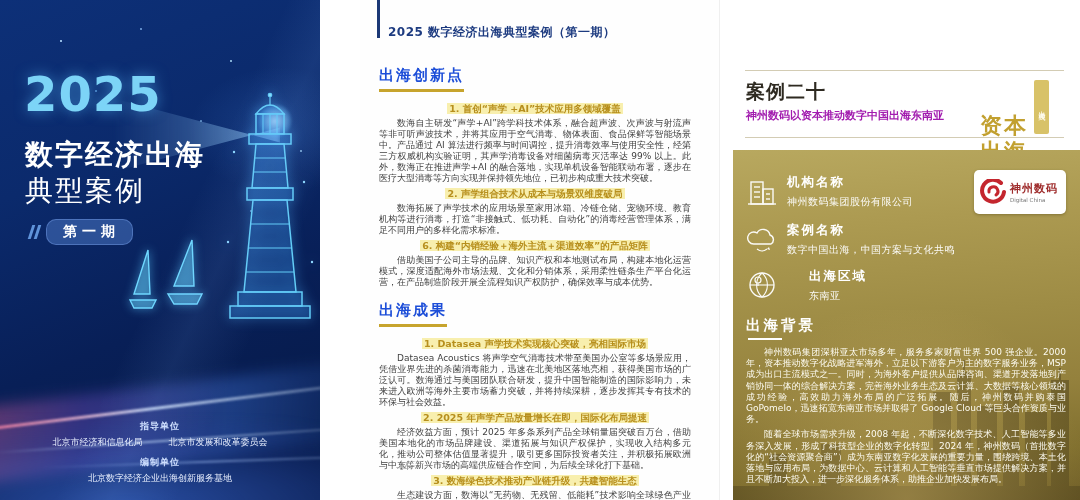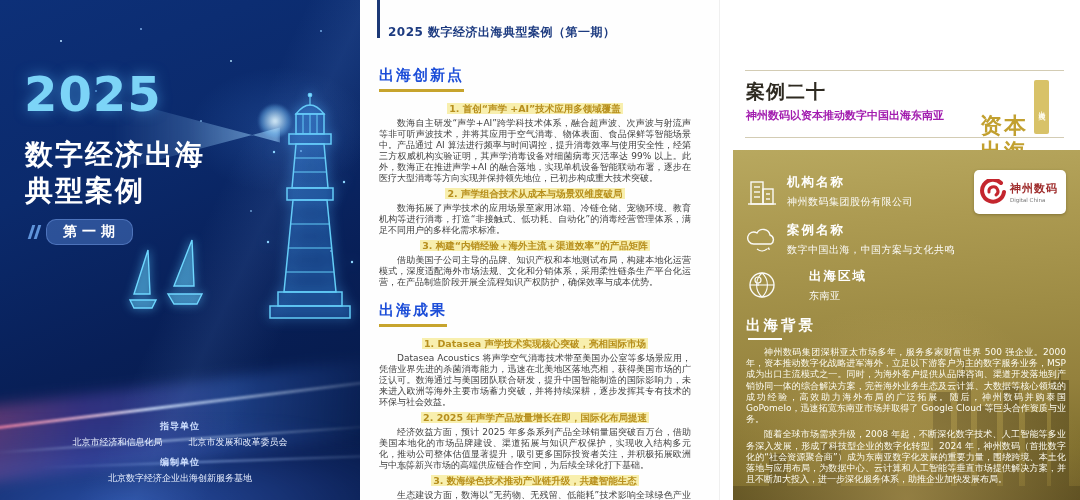--- a/index.html
+++ b/index.html
@@ -4,21 +4,21 @@
 <style>
   * { margin:0; padding:0; box-sizing:border-box; }
   html,body { background:#ffffff; }
   .stage {
     position:relative; width:1080px; height:500px; overflow:hidden;
     font-family:"DejaVu Sans","Liberation Sans",sans-serif; background:#fff;
   }
 
   
   .cover {
-    position:absolute; left:0; top:0; width:360px; height:500px; overflow:hidden;
+    position:absolute; left:0; top:0; width:320px; height:500px; overflow:hidden;
     background:linear-gradient(158deg,#0d3078 0%,#0b2a6c 32%,#081f57 62%,#051843 100%);
   }
   .cover .glow-top {
     position:absolute; left:150px; top:40px; width:260px; height:180px; border-radius:50%;
     background:radial-gradient(closest-side,rgba(90,160,255,.18),transparent 70%);
   }
   .stars { position:absolute; left:0; top:0; width:2px; height:2px; background:transparent;
     box-shadow: 60px 40px 0 rgba(180,220,255,.8), 140px 28px 0 rgba(150,200,255,.6),
       230px 60px 0 rgba(180,230,255,.7), 320px 30px 0 rgba(140,200,255,.6),
       200px 120px 0 rgba(150,210,255,.5), 95px 90px 0 rgba(120,190,255,.5),
@@ -45,21 +45,21 @@
   .trail-thin3 { position:absolute; left:40px; top:460px; width:380px; height:2px; transform:rotate(-2deg);
     background:linear-gradient(to right, rgba(150,190,255,.0), rgba(200,225,255,.6) 45%, rgba(140,190,255,0)); filter:blur(1px); }
   .bottom-glow { position:absolute; left:-40px; top:420px; width:480px; height:140px;
     background:radial-gradient(ellipse at 35% 60%, rgba(70,120,235,.55), rgba(40,70,160,.25) 55%, transparent 80%); filter:blur(4px); }
   .cover-sheen { position:absolute; inset:0;
     background:linear-gradient(115deg, transparent 52%, rgba(130,180,255,.10) 62%, transparent 74%); }
 
   .cover-year { position:absolute; left:24px; top:66px; font-size:48px; font-weight:800; letter-spacing:1px;
     color:#7cd4f7; text-shadow:0 0 14px rgba(90,190,255,.55); }
   .cover-title1 { position:absolute; left:25px; top:136px; font-size:28px; font-weight:800; letter-spacing:2px; color:#ffffff; }
-  .cover-title2 { position:absolute; left:25px; top:172px; font-size:28px; font-weight:700; letter-spacing:2px; color:#ffffff; }
+  .cover-title2 { position:absolute; left:25px; top:172px; font-size:28px; font-weight:400; letter-spacing:2px; color:#ffffff; }
   .issue-badge { position:absolute; left:30px; top:219px; display:flex; align-items:center; }
   .issue-badge .mark { display:inline-block; width:3px; height:14px; background:#6fa7ef; transform:skewX(-18deg); margin-right:3px; opacity:.85; }
   .issue-badge .pill { background:rgba(94,140,222,.42); border:1px solid rgba(140,180,255,.35); border-radius:10px;
     color:#fff; font-size:14px; letter-spacing:5px; padding:3px 12px 3px 16px; font-weight:600; margin-left:4px; }
   .cover-footer { position:absolute; left:0; right:0; top:420px; text-align:center; color:#dfe9ff; }
   .cover-footer .flabel { font-size:9px; font-weight:700; color:#cfe0ff; letter-spacing:1px; }
   .cover-footer .funits { font-size:9px; margin-top:3px; color:#e9f0ff; }
   .cover-footer .funits span + span { margin-left:26px; }
   .cover-footer .fgap { height:7px; }
   .cover-footer .funit { font-size:9px; margin-top:3px; color:#e9f0ff; }
@@ -196,21 +196,21 @@
 
     <div class="mid-content">
       <h2 class="gold-h">出海创新点</h2>
 
       <div class="item-t"><span class="hl">1. 首创“声学 +AI”技术应用多领域覆盖</span></div>
       <p>数海自主研发“声学+AI”跨学科技术体系，融合超声波、次声波与射流声等非可听声波技术，并将其应用于空气消毒、物体表面、食品保鲜等智能场景中。产品通过 AI 算法进行频率与时间调控，提升消毒效率与使用安全性，经第三方权威机构实验证明，其声学消毒设备对细菌病毒灭活率达 99% 以上。此外，数海正在推进声学+AI 的融合落地，实现单机设备智能联动布署，逐步在医疗大型消毒等方向实现并保持领先地位，已初步构成重大技术突破。</p>
 
       <div class="item-t"><span class="hl">2. 声学组合技术从成本与场景双维度破局</span></div>
       <p>数海拓展了声学技术的应用场景至家用冰箱、冷链仓储、宠物环境、教育机构等进行消毒，打造“非接触式、低功耗、自动化”的消毒经营管理体系，满足不同用户的多样化需求标准。</p>
 
-      <div class="item-t"><span class="hl">3. 构建“内销经验＋海外主流＋渠道效率”的产品矩阵</span></div>
+      <div class="item-t"><span class="hl">6. 构建“内销经验＋海外主流＋渠道效率”的产品矩阵</span></div>
       <p>借助美国子公司主导的品牌、知识产权和本地测试布局，构建本地化运营模式，深度适配海外市场法规、文化和分销体系，采用柔性链条生产平台化运营，在产品制造阶段开展全流程知识产权防护，确保效率与成本优势。</p>
 
       <h2 class="gold-h second">出海成果</h2>
 
       <div class="item-t"><span class="hl">1. Datasea 声学技术实现核心突破，亮相国际市场</span></div>
       <p>Datasea Acoustics 将声学空气消毒技术带至美国办公室等多场景应用，凭借业界先进的杀菌消毒能力，迅速在北美地区落地亮相，获得美国市场的广泛认可。数海通过与美国团队联合研发，提升中国智能制造的国际影响力，未来进入欧洲等海外主要市场蓄力突破，并将持续深耕，逐步发挥其专有技术的环保与社会效益。</p>
 
       <div class="item-t"><span class="hl">2. 2025 年声学产品放量增长在即，国际化布局提速</span></div>
       <p>经济效益方面，预计 2025 年多条系列产品全球销量届突破百万台，借助美国本地化的市场品牌建设、渠道拓展与知识产权保护，实现收入结构多元化，推动公司整体估值显著提升，吸引更多国际投资者关注，并积极拓展欧洲与中东等新兴市场的高端供应链合作空间，为后续全球化打下基础。</p>
 

